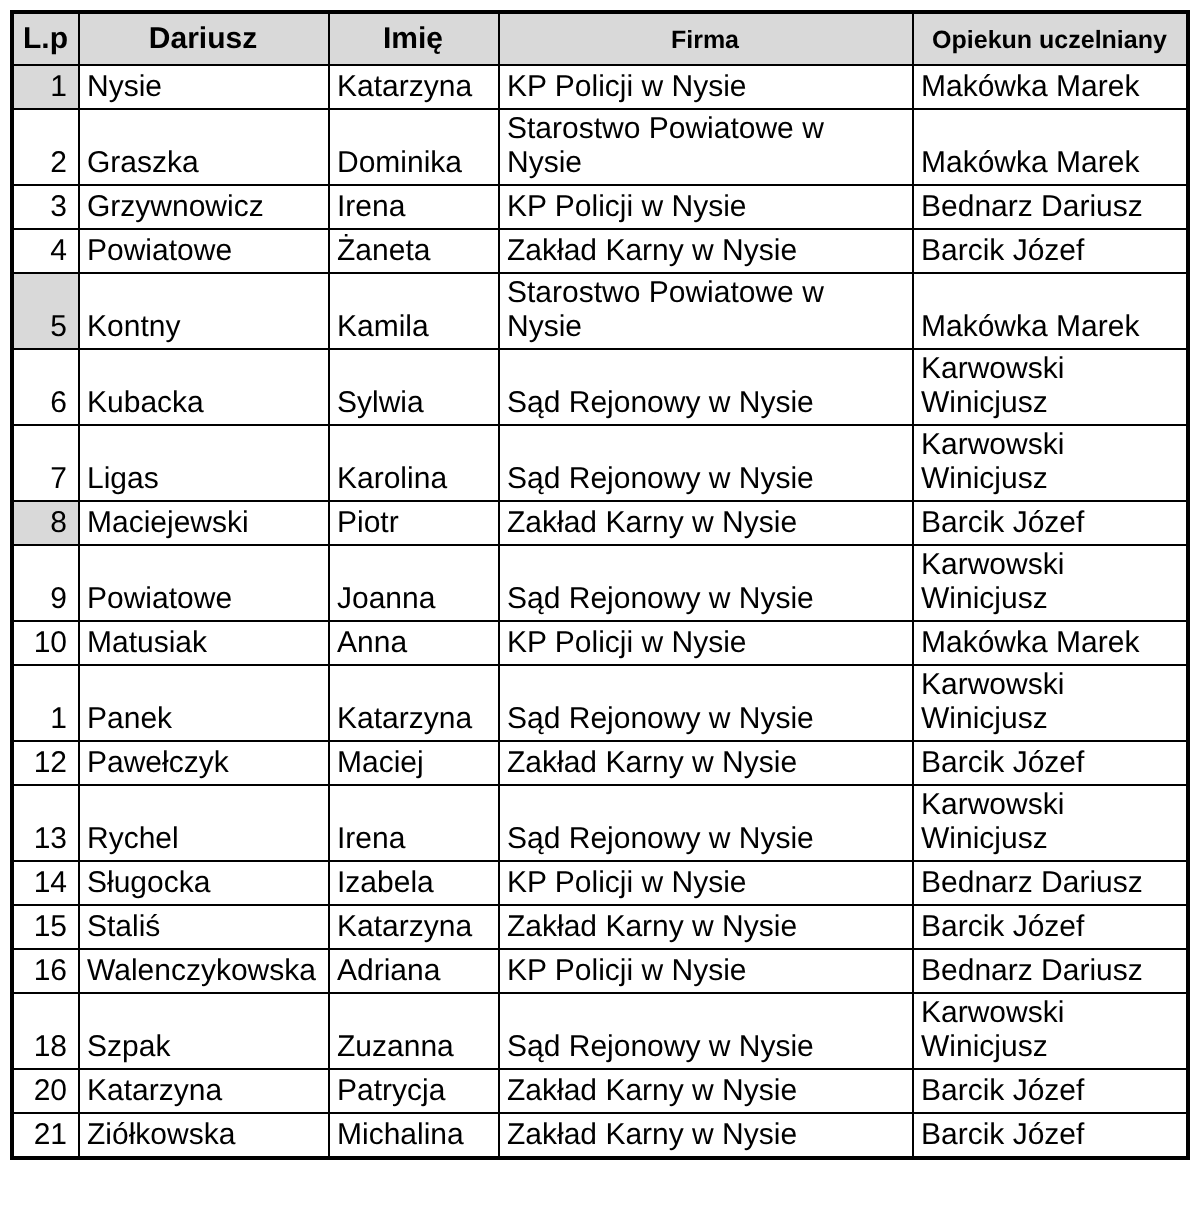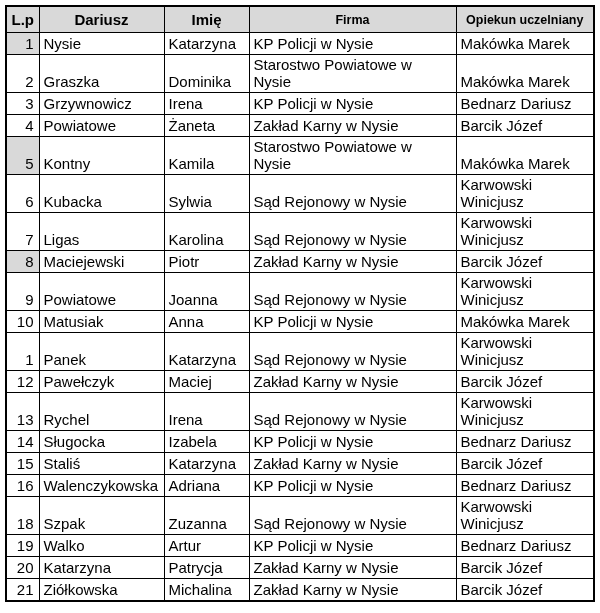--- a/index.html
+++ b/index.html
@@ -199,27 +199,20 @@
           <td>Bednarz Dariusz</td>
         </tr>
         <tr>
           <td class="lp">18</td>
           <td>Szpak</td>
           <td>Zuzanna</td>
           <td>Sąd Rejonowy w Nysie</td>
           <td>Karwowski Winicjusz</td>
         </tr>
         <tr>
-          <td class="lp">19</td>
-          <td>Walko</td>
-          <td>Artur</td>
-          <td>KP Policji w Nysie</td>
-          <td>Bednarz Dariusz</td>
-        </tr>
-        <tr>
           <td class="lp">20</td>
           <td>Katarzyna</td>
           <td>Patrycja</td>
           <td>Zakład Karny w Nysie</td>
           <td>Barcik Józef</td>
         </tr>
         <tr>
           <td class="lp">21</td>
           <td>Ziółkowska</td>
           <td>Michalina</td>

